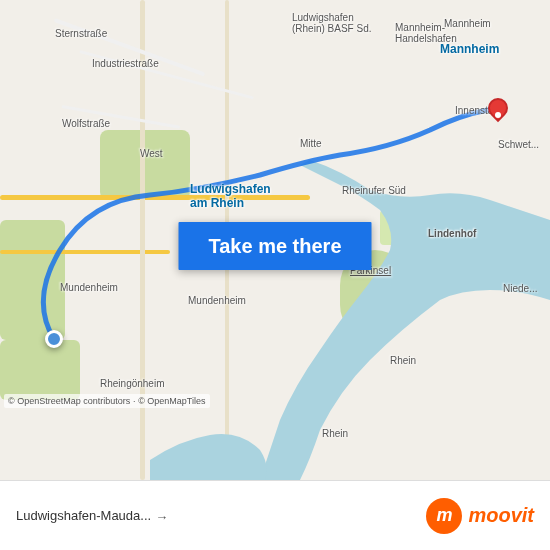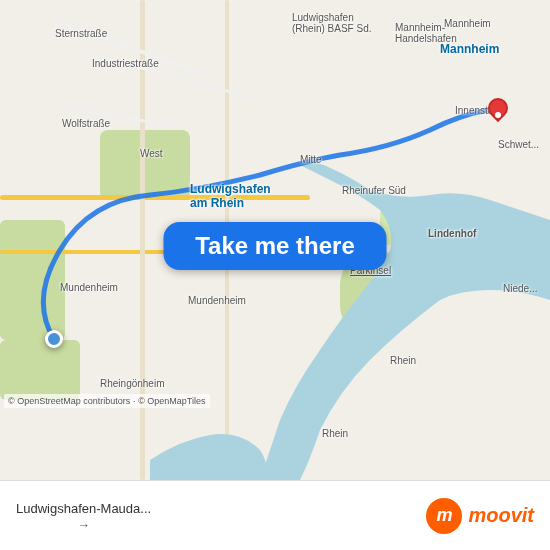--- a/index.html
+++ b/index.html
@@ -30,27 +30,27 @@
       position: absolute;
       background: #c8dba0;
     }
 
     
     #cta-button {
       position: absolute;
       left: 50%;
       transform: translateX(-50%);
       top: 222px;
-      width: 223px;
+      width: 193px;
       height: 48px;
       background: #1a73e8;
       color: white;
       border: none;
-      border-radius: 16px;
-      font-size: 24px;
+      border-radius: 1px;
+      font-size: 20px;
       font-weight: 600;
       cursor: pointer;
       display: flex;
       align-items: center;
       justify-content: center;
       box-shadow: 0 2px 8px rgba(0,0,0,0.3);
       z-index: 100;
     }
 
     
@@ -99,21 +99,20 @@
 
     .footer-arrow {
       font-size: 13px;
       color: #555;
       margin: 0 4px;
     }
 
     .footer-row {
       display: flex;
       align-items: center;
-      flex-direction: column;
     }
 
     
     .attribution {
       position: absolute;
       bottom: 72px;
       left: 4px;
       font-size: 9px;
       color: #555;
       background: rgba(255,255,255,0.7);
@@ -216,21 +215,21 @@
 
   <svg id="route-svg">
 
     <path d="M 54 339 Q 30 300 60 250 Q 90 200 150 195 Q 200 190 260 175 Q 310 160 340 155 Q 390 148 430 130 Q 460 115 488 110" stroke="#1a73e8" stroke-width="5" fill="none" stroke-linecap="round" stroke-linejoin="round" opacity="0.85"></path>
   </svg>
 
   <div class="map-label" style="left:55px;top:28px;">Sternstraße</div>
   <div class="map-label" style="left:92px;top:58px;">Industriestraße</div>
   <div class="map-label" style="left:62px;top:118px;">Wolfstraße</div>
   <div class="map-label" style="left:140px;top:148px;">West</div>
-  <div class="map-label" style="left:300px;top:154px;">Mitte</div>
+  <div class="map-label" style="left:300px;top:138px;">Mitte</div>
   <div class="map-label map-label-lg" style="left:190px;top:182px;">Ludwigshafen<br>am Rhein</div>
   <div class="map-label" style="left:60px;top:282px;">Mundenheim</div>
   <div class="map-label" style="left:188px;top:295px;">Mundenheim</div>
   <div class="map-label" style="left:100px;top:378px;">Rheingönheim</div>
   <div class="map-label" style="left:342px;top:185px;">Rheinufer Süd</div>
   <div class="map-label" style="left:428px;top:228px;font-weight:bold;">Lindenhof</div>
   <div class="map-label" style="left:350px;top:265px;text-decoration:underline;">Parkinsel</div>
   <div class="map-label" style="left:390px;top:355px;">Rhein</div>
   <div class="map-label" style="left:322px;top:428px;">Rhein</div>
   <div class="map-label map-label-lg" style="left:440px;top:42px;">Mannheim</div>

